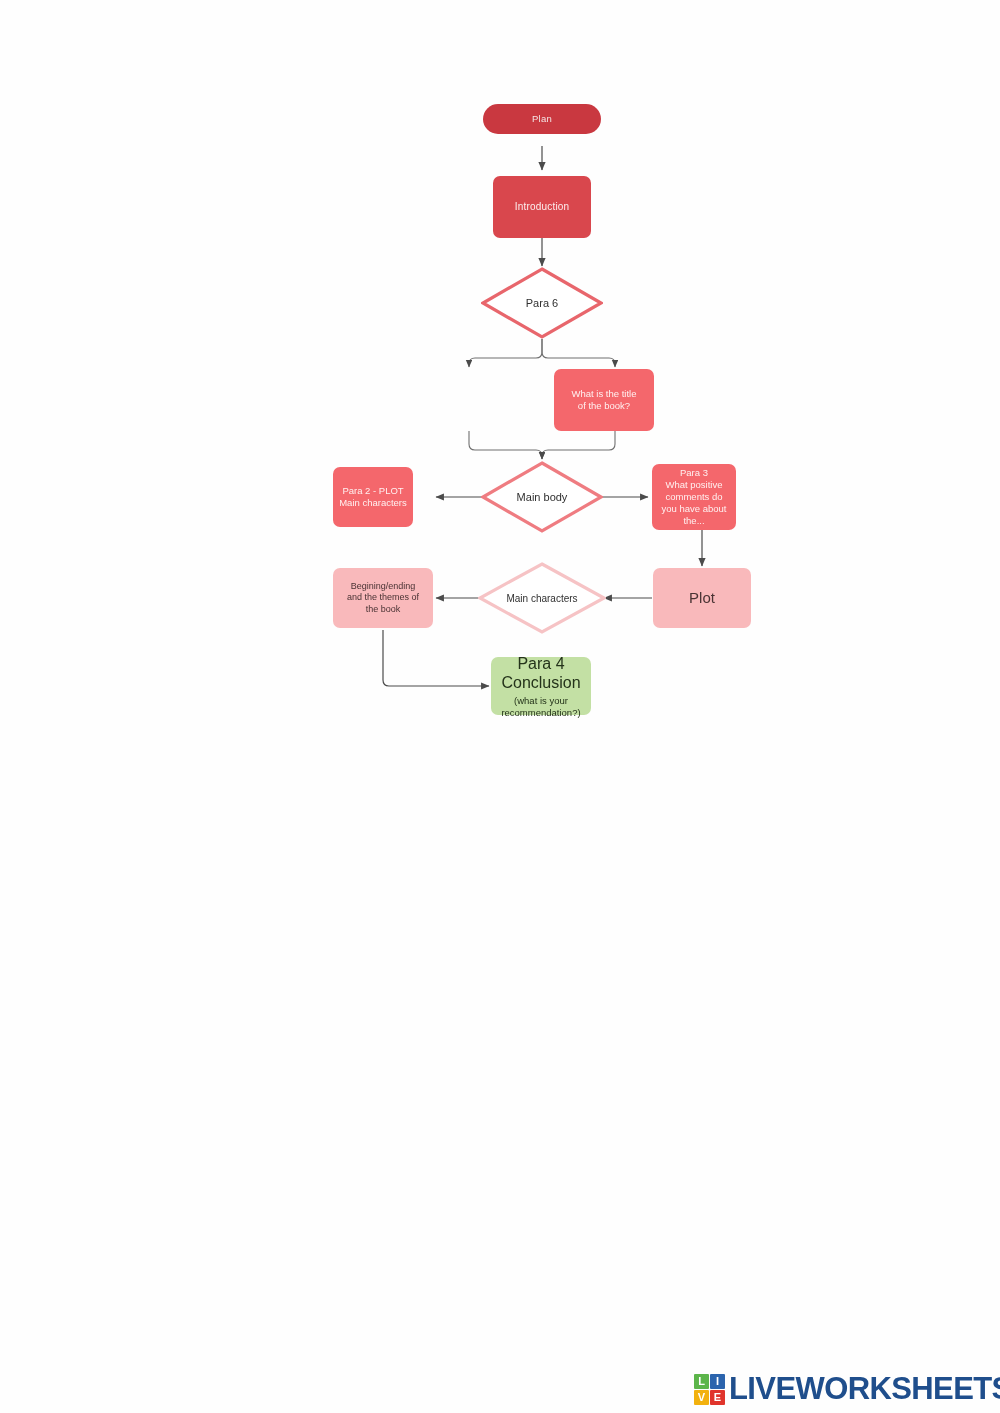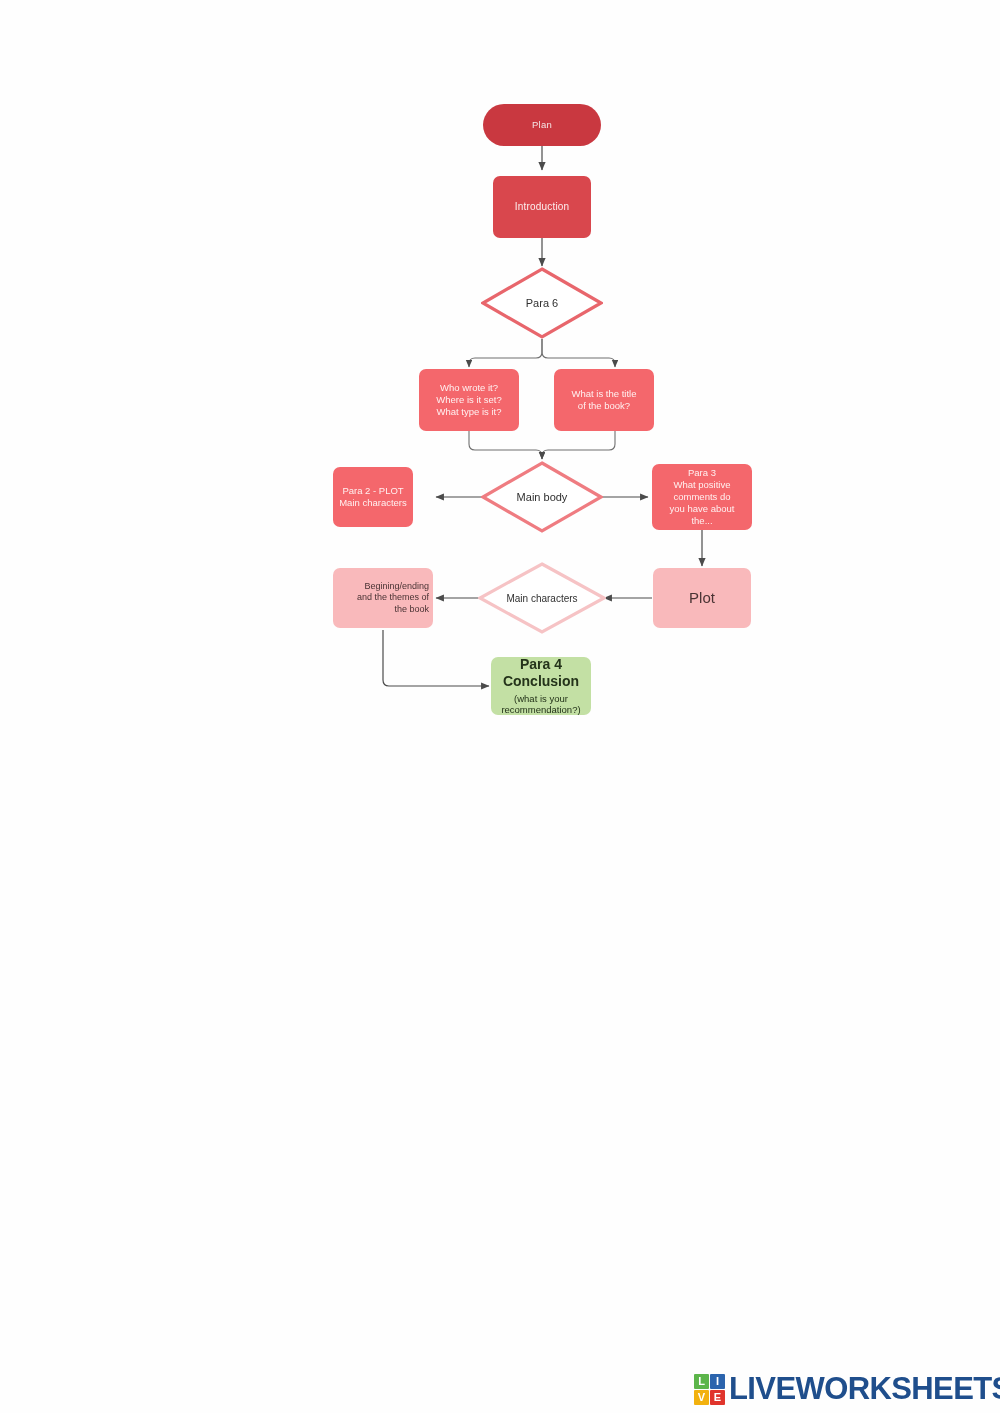--- a/index.html
+++ b/index.html
@@ -110,21 +110,21 @@
   .fs-para2     { font-size: 9.5px; }
   .fs-para3     { font-size: 9.5px; }
   .fs-mainchar  { font-size: 10px; }
   .fs-plot      { font-size: 15px; }
   .fs-themes    { font-size: 9px; }
 
   .concl {
     flex-direction: column;
     line-height: 1.22;
   }
-  .concl .big   { font-size: 14px; font-weight: bold; }
+  .concl .big   { font-size: 16px; }
   .concl .small { font-size: 9.5px; margin-top: 2px; }
 
   
   #footer-logo {
     position: absolute;
     left: 694px;
     top: 1371px;
     display: flex;
     align-items: center;
     gap: 4px;
@@ -188,78 +188,73 @@
 
     <path d="M702,530 L702,566" stroke="#4b4b4b" stroke-width="1.2" fill="none" marker-end="url(#arrowhead)"></path>
 
     <path d="M652,598 L604,598" stroke="#4b4b4b" stroke-width="1.2" fill="none" marker-end="url(#arrowhead)"></path>
 
     <path d="M481,598 L436,598" stroke="#4b4b4b" stroke-width="1.2" fill="none" marker-end="url(#arrowhead)"></path>
 
     <path d="M383,630 L383,680 Q383,686 389,686 L489,686" stroke="#4b4b4b" stroke-width="1.2" fill="none" marker-end="url(#arrowhead)"></path>
   </svg>
 
-  <div class="node pill fill-darkred fs-plan" style="left:483px; top:104px; width:118px; height:42px;">
+  <div class="node pill fill-darkred fs-plan" style="left:483px; top:104px; width:118px; height:30px;">
     <span class="label">Plan</span>
   </div>
 
   <div class="node box fill-red fs-intro" style="left:493px; top:176px; width:98px; height:62px;">
     <span class="label">Introduction</span>
   </div>
 
   <div class="diamond fs-para1" style="left:481px; top:267px; width:122px; height:72px;">
     <svg class="dshape" viewBox="0 0 122 72" preserveAspectRatio="none">
       <polygon points="61,2 120,36 61,70 2,36" fill="#ffffff" stroke="#e8666c" stroke-width="3.2"></polygon>
     </svg>
     <div class="dtext">Para 6</div>
   </div>
 
-  <div class="node box fill-salmon fs-qbox" style="left:419px; top:369px; width:100px; height:62px;">
-    <span class="label">Who wrote it?
-Where is it set?
-What type is it?</span>
-  </div>
 
   <div class="node box fill-salmon fs-qbox" style="left:554px; top:369px; width:100px; height:62px;">
     <span class="label">What is the title
 of the book?</span>
   </div>
 
   <div class="diamond fs-mainbody" style="left:481px; top:461px; width:122px; height:72px;">
     <svg class="dshape" viewBox="0 0 122 72" preserveAspectRatio="none">
       <polygon points="61,2 120,36 61,70 2,36" fill="#ffffff" stroke="#ef7c81" stroke-width="3.2"></polygon>
     </svg>
     <div class="dtext">Main body</div>
   </div>
 
   <div class="node box fill-salmon fs-para2" style="left:333px; top:467px; width:80px; height:60px;">
     <span class="label">Para 2 - PLOT
 Main characters</span>
   </div>
 
-  <div class="node box fill-salmon fs-para3" style="left:652px; top:464px; width:100px; height:66px;">
+  <div class="node box fill-salmon fs-para3" style="left:652px; top:464px; width:84px; height:66px;">
     <span class="label">Para 3
 What positive
 comments do
 you have about
 the...</span>
   </div>
 
   <div class="diamond fs-mainchar" style="left:478px; top:562px; width:128px; height:72px;">
     <svg class="dshape" viewBox="0 0 128 72" preserveAspectRatio="none">
       <polygon points="64,2 126,36 64,70 2,36" fill="#ffffff" stroke="#f6c3c5" stroke-width="3.2"></polygon>
     </svg>
     <div class="dtext">Main characters</div>
   </div>
 
   <div class="node box fill-pink fs-plot" style="left:653px; top:568px; width:98px; height:60px;">
     <span class="label">Plot</span>
   </div>
 
-  <div class="node box fill-pink fs-themes" style="left:333px; top:568px; width:100px; height:60px;text-align:right;">
+  <div class="node box fill-pink fs-themes" style="left:333px; top:568px; width:100px; height:60px;">
     <span class="label">Begining/ending
 and the themes of
 the book</span>
   </div>
 
   <div class="node box fill-green concl" style="left:491px; top:657px; width:100px; height:58px;">
     <span class="big">Para 4</span>
     <span class="big">Conclusion</span>
     <span class="small">(what is your
 recommendation?)</span>

